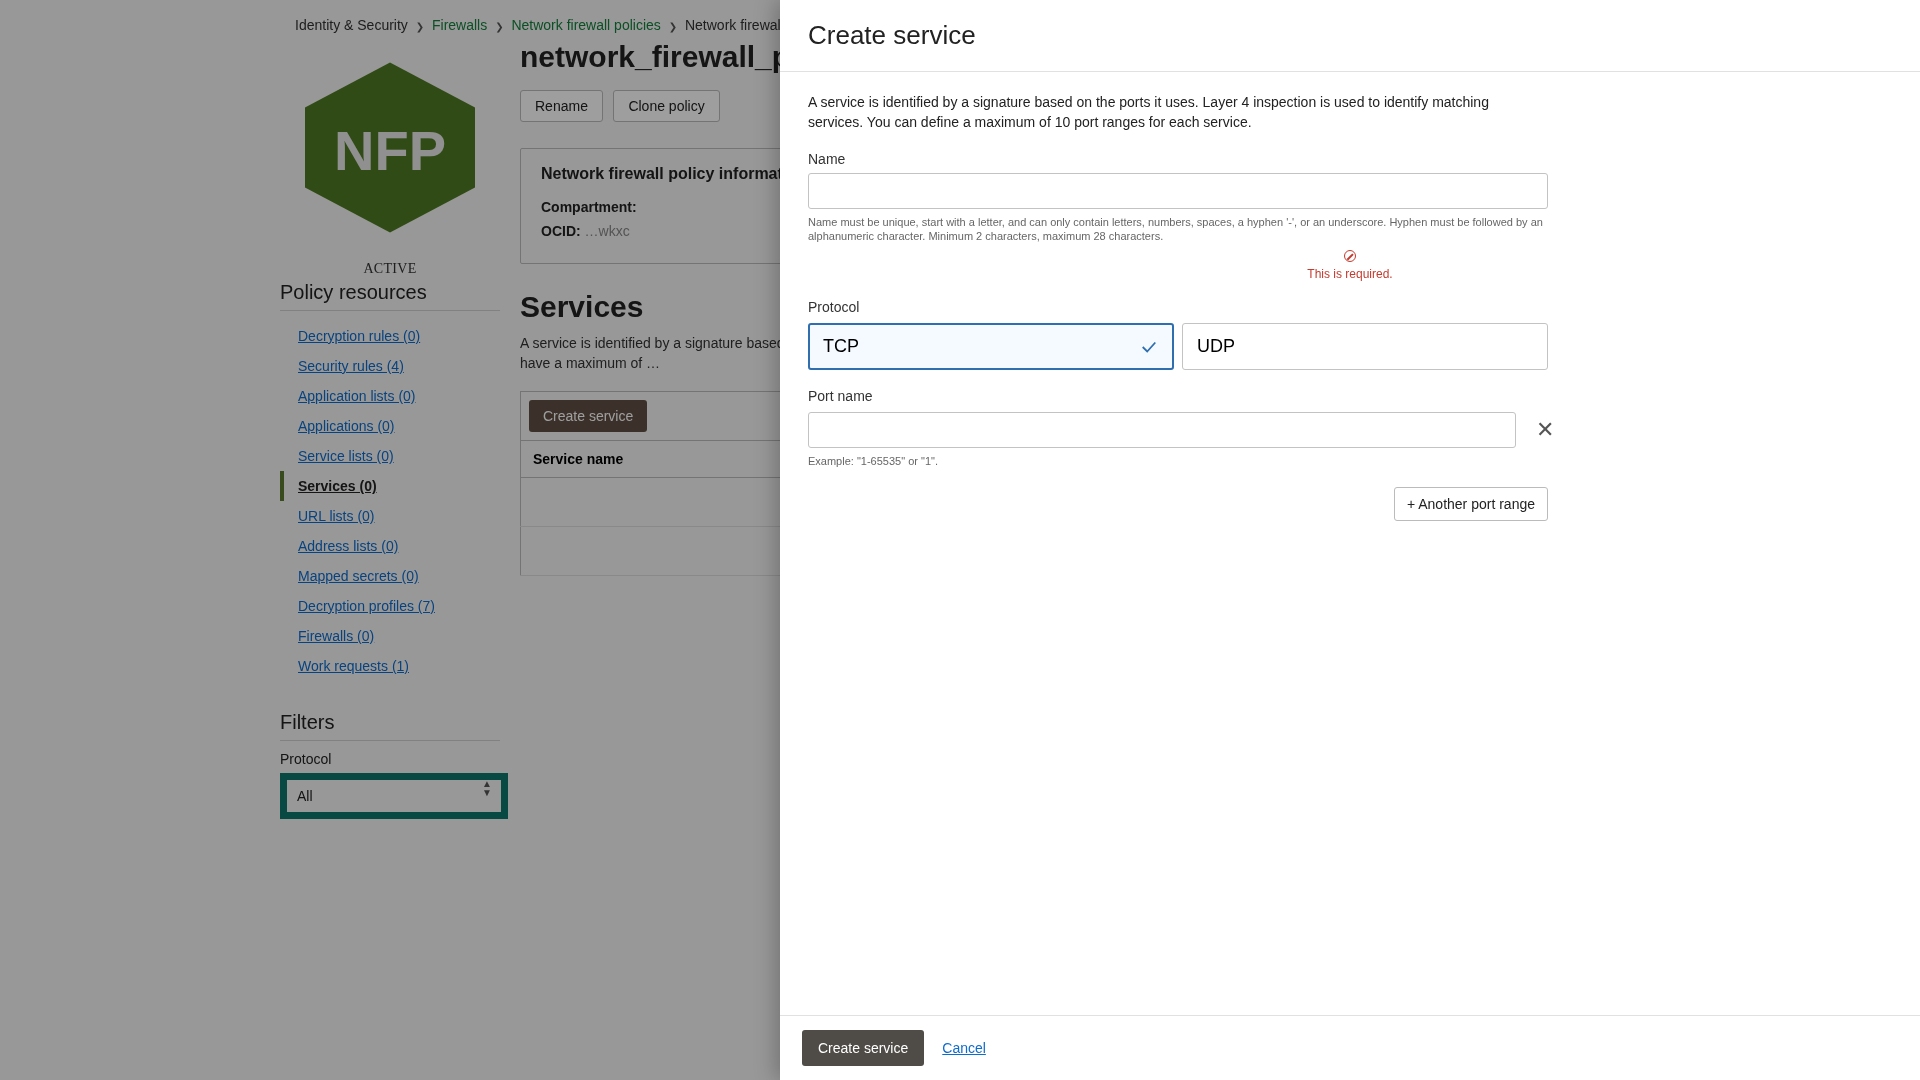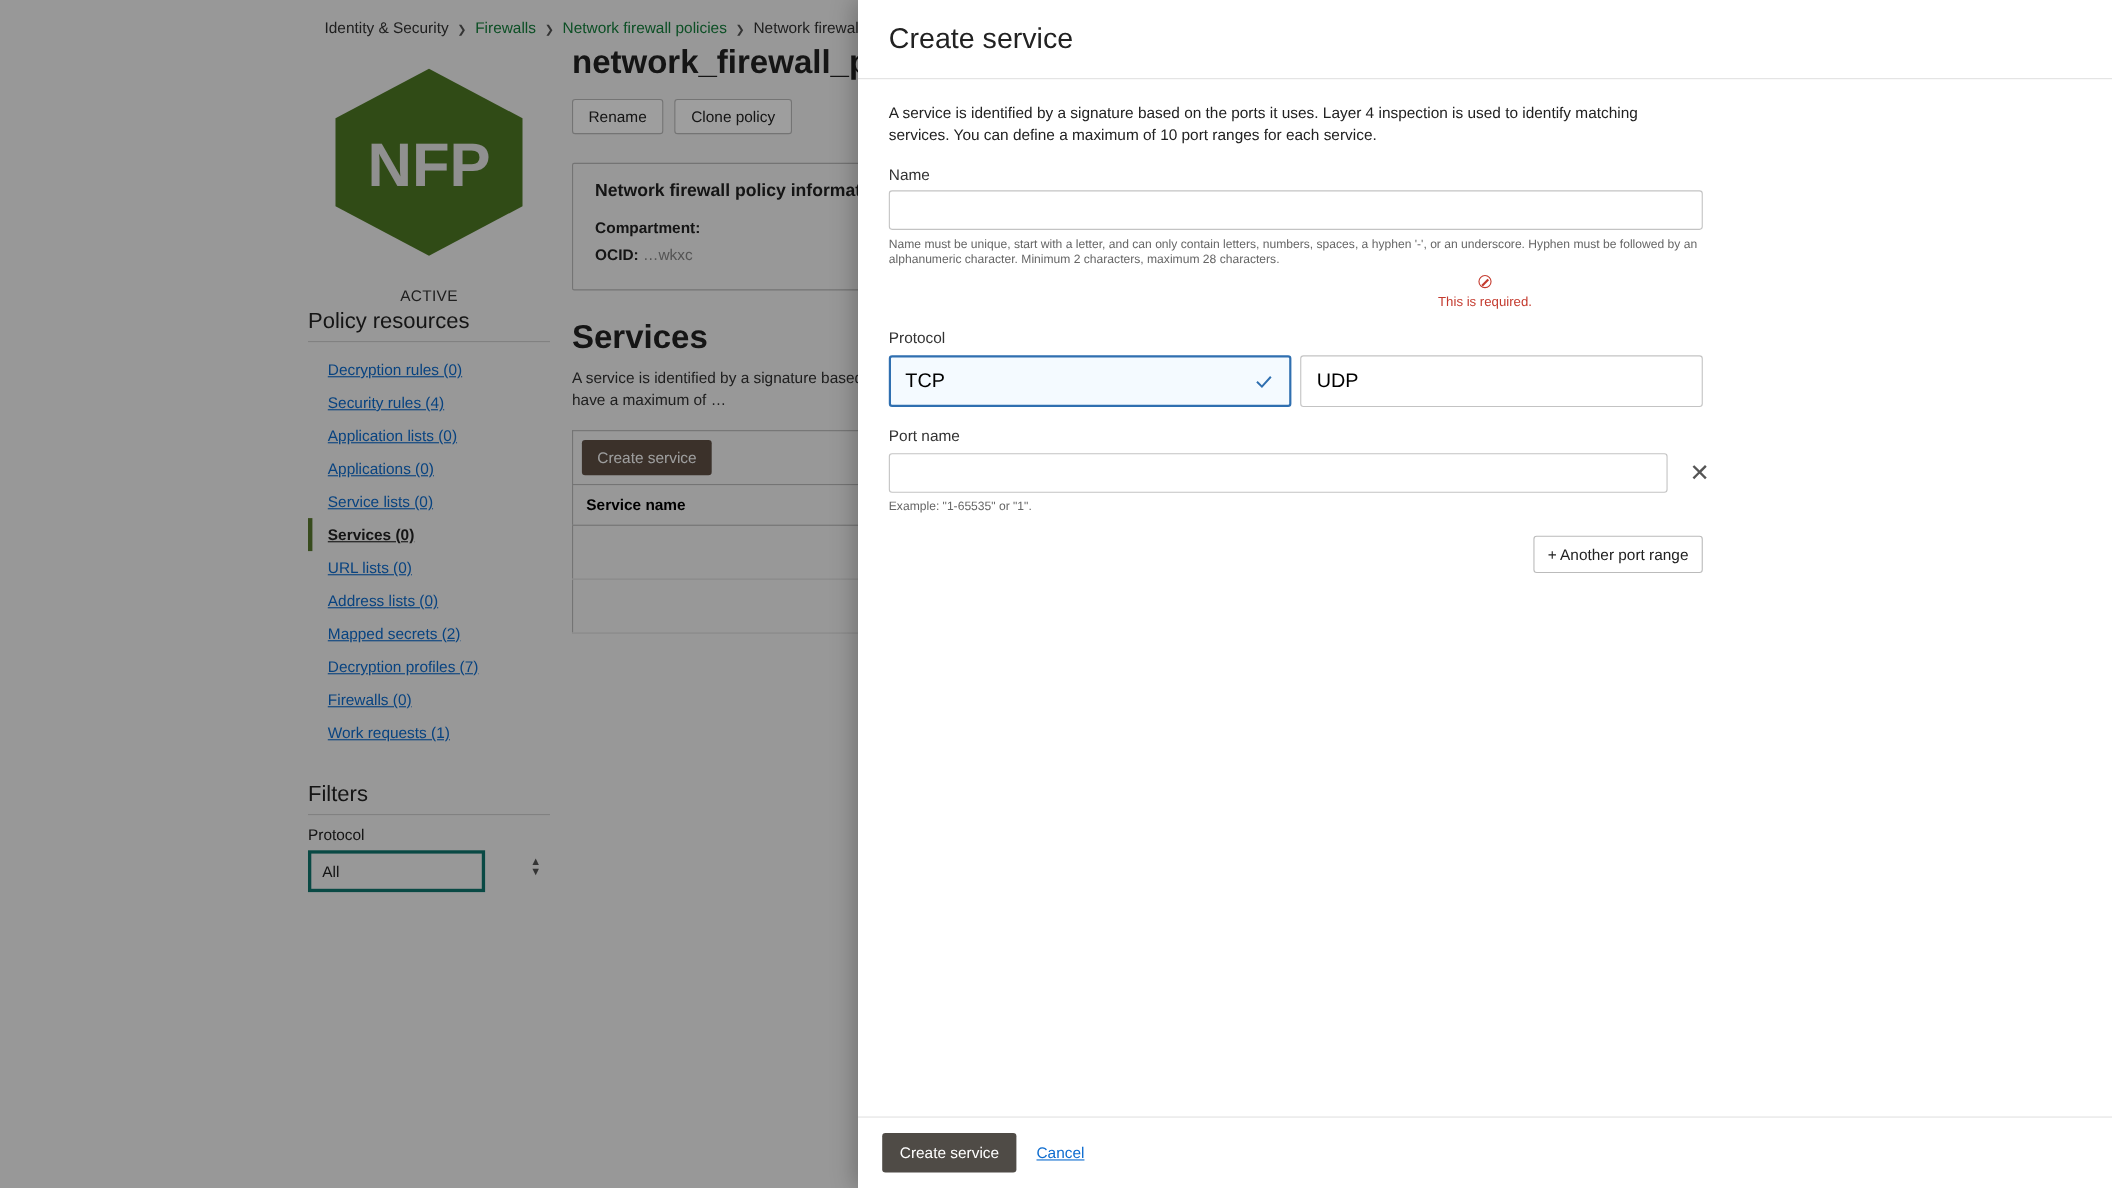--- a/index.html
+++ b/index.html
@@ -9,21 +9,21 @@
     
     .dim { position: absolute; inset: 0; background: rgba(0,0,0,0.38); }
     
     .breadcrumb { margin: 16px 0 0 295px; font-size: 14px; color: #333; }
     .breadcrumb a { color: #15803d; text-decoration: none; }
     .bc-sep { margin: 0 4px; color: #555; font-size: 10px; }
     
     .leftcol { position: absolute; left: 280px; top: 40px; width: 220px; }
     .hex-wrap { text-align: center; }
     .hex-svg { width: 200px; height: 185px; display: block; margin: 15px auto 10px; }
-    .status { text-align:center; color:#333; font-size:14px; letter-spacing:.3px; margin-top:21px; }
+    .status { text-align:center; color:#333; font-size:14px; letter-spacing:.3px; margin-top:21px;font-family:Liberation Serif, serif; }
     .sec-title { font-size: 20px; color:#222; margin: 4px 0 6px; }
     .sec-rule { height:1px; background:#d0d0d0; margin-bottom:10px; }
     .navlist .nav-item { display:block; padding: 7px 8px 7px 14px; color:#0d6ccf; font-size:14px; cursor:pointer; border-left: 4px solid transparent; }
     .navlist .nav-item.active { color:#222; font-weight:600; border-left-color:#5a7a2f; background:transparent; }
     
     .main { position:absolute; left:520px; top:40px; width:820px; }
     .page-title { font-size:30px; font-weight:600; color:#222; }
     .btnrow { margin-top:16px; }
     .btn-outline { display:inline-block; background:#fff; border:1px solid #bbb; border-radius:3px; padding:7px 14px; font-size:14px; color:#222; margin-right:6px; cursor:pointer; }
     .info-box { border:1px solid #bbb; border-radius:2px; margin-top:26px; padding:16px 20px; }
@@ -35,21 +35,21 @@
     .desc { font-size:14px; color:#333; margin-top:10px; line-height:1.4; }
     .tbl { border:1px solid #bbb; margin-top:18px; width:100%; border-collapse:collapse; }
     .tbl th { text-align:left; padding:10px 12px; font-size:14px; font-weight:700; border-bottom:1px solid #bbb; }
     .tbl .actionbar td { padding:8px; border-bottom:1px solid #bbb; }
     .btn-prim-dark { background:#5f5045; color:#fff; border:none; border-radius:3px; padding:8px 14px; font-size:14px; cursor:pointer; }
     .tbl tbody td { padding:16px 12px; border-bottom:1px solid #ddd; font-size:14px; color:#555; }
     
     .filters { margin-top:30px; }
     .flabel { font-size:14px; color:#222; margin:10px 0 6px; }
     .select-wrap { position:relative; }
-    .select { width:161px; border:3px solid #0f766e; background:#f6f6f6; padding:8px 10px; font-size:14px; color:#222; appearance:none; }
+    .select { width:228px; border:7px solid #0f766e; background:#f6f6f6; padding:8px 10px; font-size:14px; color:#222; appearance:none; }
     .spin { position:absolute; right:8px; top:6px; font-size:10px; color:#555; pointer-events:none; line-height:9px;}
     
     .drawer { position:absolute; top:0; right:0; bottom:0; width:1140px; background:#fff; display:flex; flex-direction:column; box-shadow:-4px 0 20px rgba(0,0,0,.25); }
     .drawer-header { padding:20px 28px; border-bottom:1px solid #e1e1e1; font-size:26px; font-weight:400; color:#222; }
     .drawer-body { flex:1; overflow:auto; padding:20px 28px; }
     .intro { font-size:14px; color:#222; line-height:1.45; max-width:740px; }
     .field-label { font-size:14px; color:#333; margin-top:18px; margin-bottom:6px; display:block; }
     .input { width:740px; border:1px solid #c3c3c3; border-radius:3px; padding:9px 10px; font-size:14px; }
     .hint { font-size:11px; color:#666; margin-top:6px; max-width:740px; line-height:1.35; }
     .err { font-size:12px; color:#c43a2e; margin-top:6px; display:flex; align-items:center; gap:5px;flex-direction:column;}
@@ -97,21 +97,21 @@
     <div class="sec-rule"></div>
     <div class="navlist">
       <a class="nav-item" href="#">Decryption rules (0)</a>
       <a class="nav-item" href="#">Security rules (4)</a>
       <a class="nav-item" href="#">Application lists (0)</a>
       <a class="nav-item" href="#">Applications (0)</a>
       <a class="nav-item" href="#">Service lists (0)</a>
       <a class="nav-item active" href="#">Services (0)</a>
       <a class="nav-item" href="#">URL lists (0)</a>
       <a class="nav-item" href="#">Address lists (0)</a>
-      <a class="nav-item" href="#">Mapped secrets (2)</a>
+      <a class="nav-item" href="#">Mapped secrets (0)</a>
       <a class="nav-item" href="#">Decryption profiles (7)</a>
       <a class="nav-item" href="#">Firewalls (0)</a>
       <a class="nav-item" href="#">Work requests (1)</a>
     </div>
 
     <div class="filters">
       <div class="sec-title">Filters</div>
       <div class="sec-rule"></div>
       <div class="flabel">Protocol</div>
       <div class="select-wrap">

